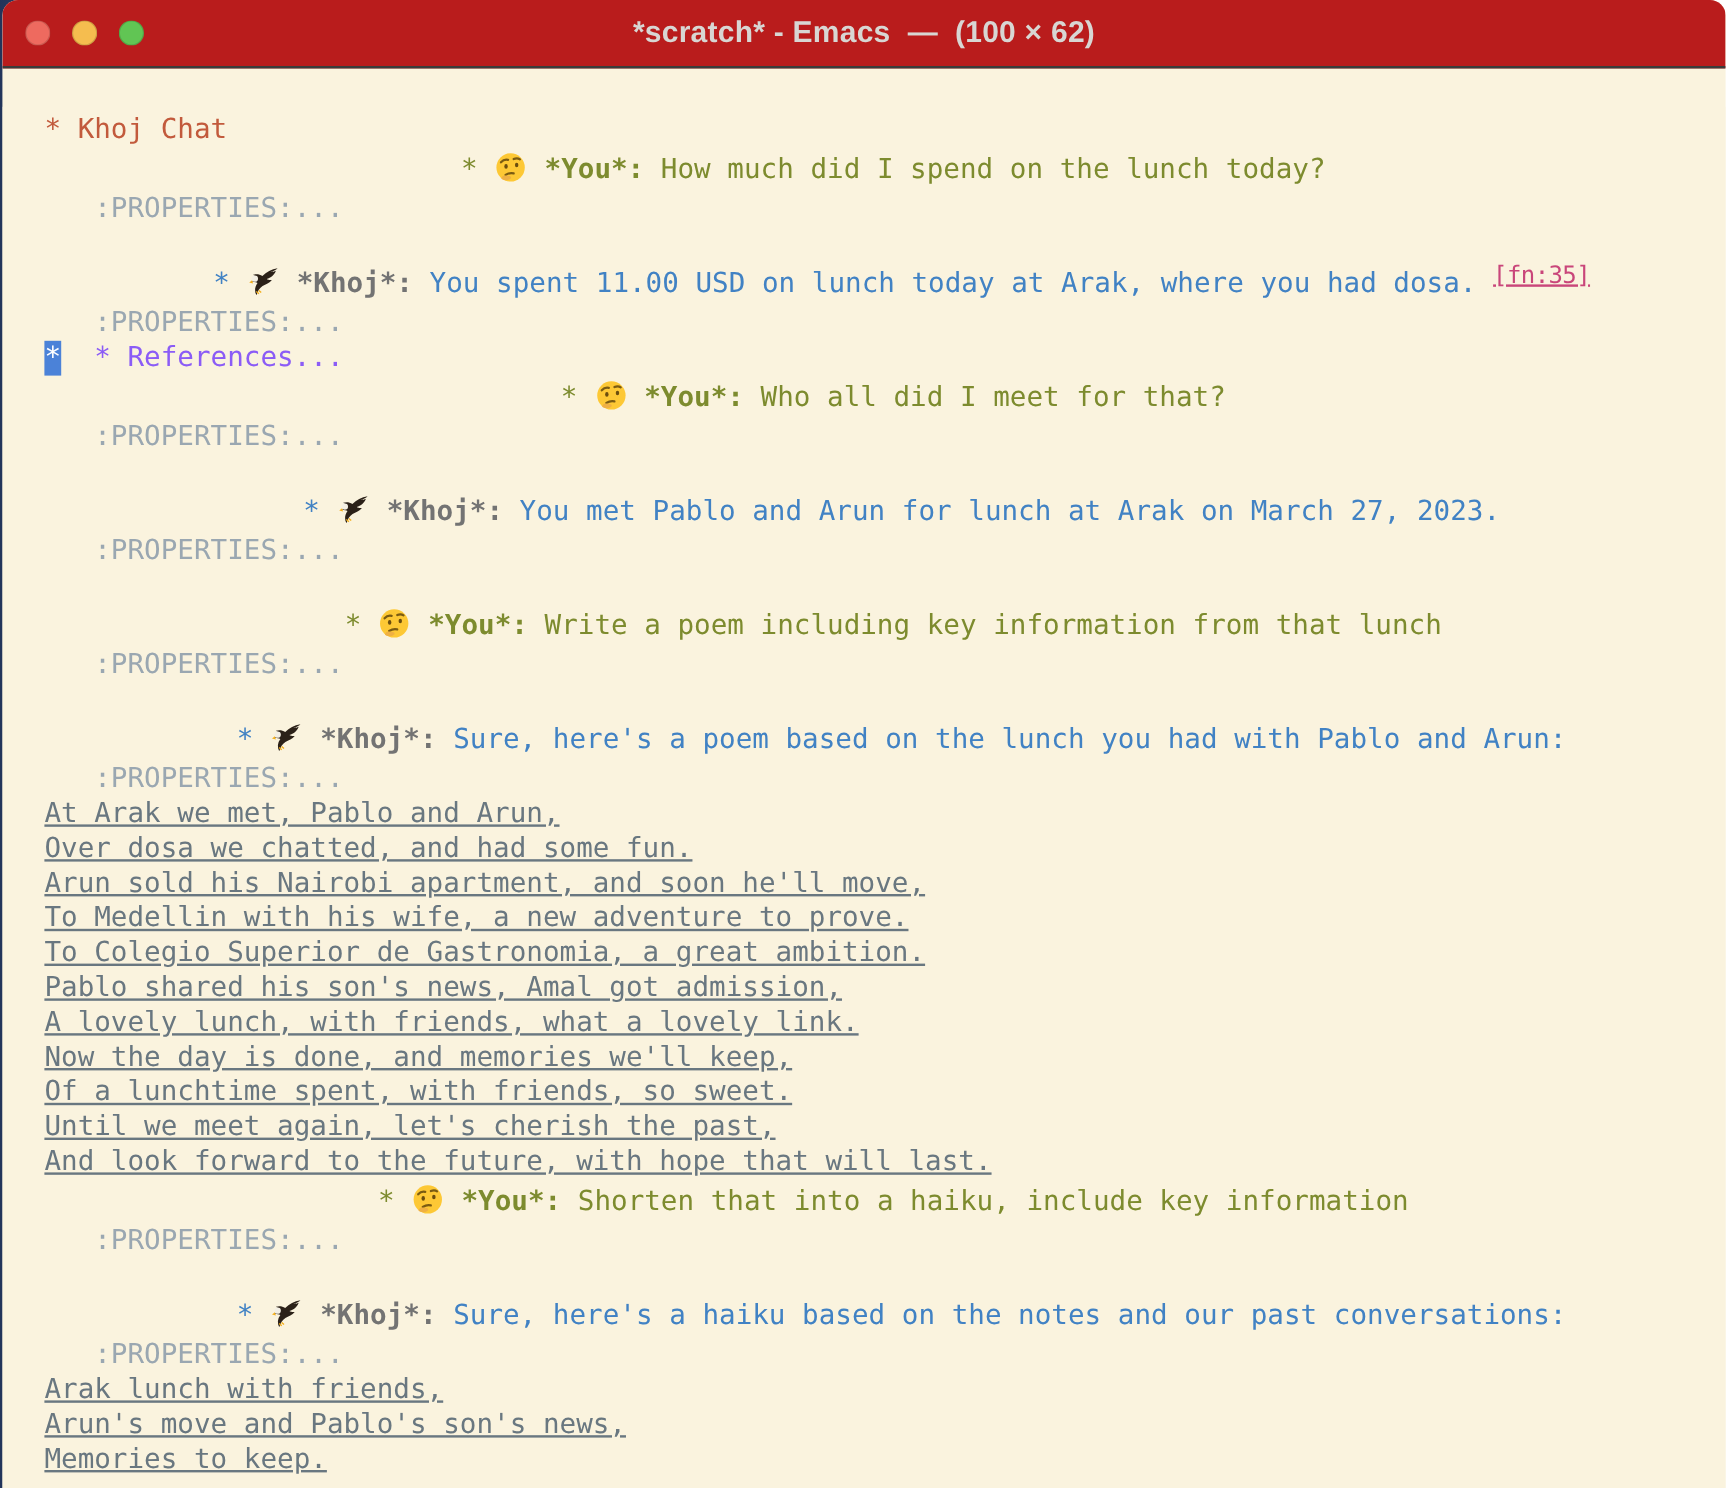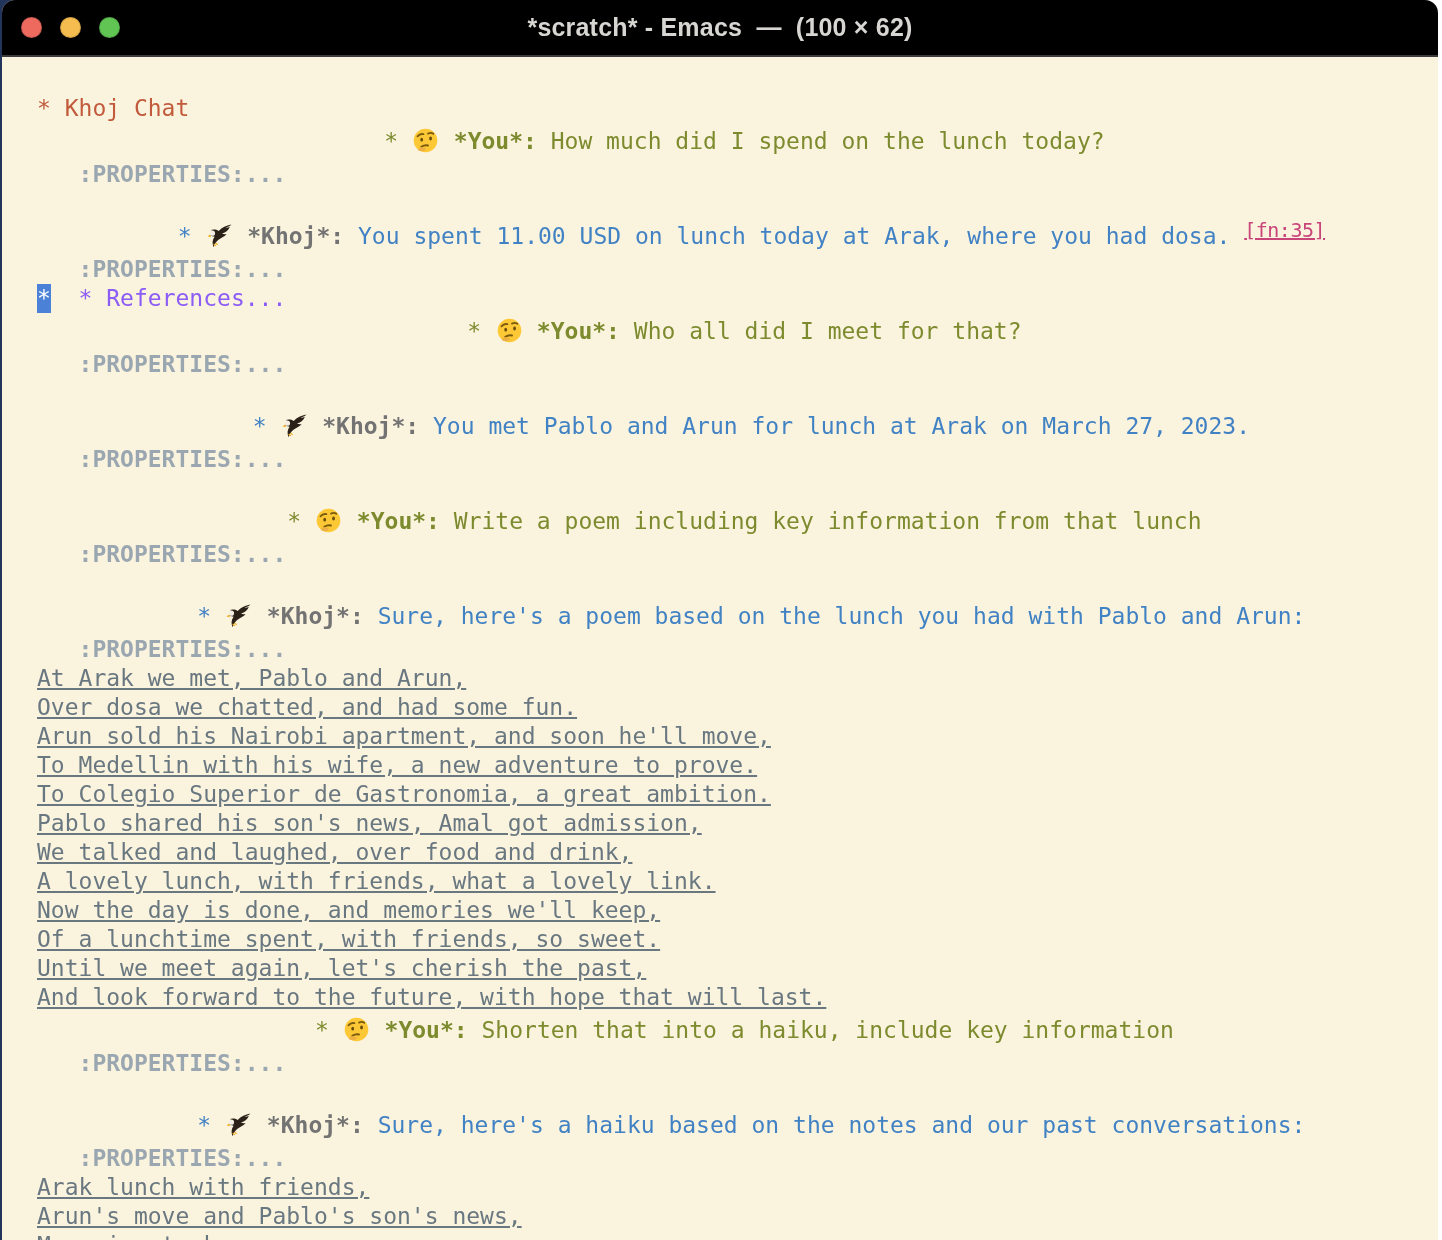--- a/index.html
+++ b/index.html
@@ -8,21 +8,21 @@
     width:1442px; height:1240px; overflow:hidden;
     background: linear-gradient(90deg, #22345a 0%, #8d9ab4 30%, #ffffff 75%);
     font-family: "DejaVu Sans Mono", monospace;
   }
   .window {
     position:absolute; left:2px; right:4px; top:0; bottom:0;
     border-radius:13px 13px 0 0; overflow:hidden;
     background:#faf3de;
   }
   .titlebar {
-    height:57px; background:#000000; border-bottom:2px solid #3b3b3a;
+    height:57px; background:#b91c1c; border-bottom:2px solid #3b3b3a;
     display:flex; align-items:center; justify-content:center; position:relative;
   }
   .lights { position:absolute; left:19px; top:0; height:100%; display:flex; align-items:center; gap:18px; }
   .light { width:21px; height:21px; border-radius:50%; border:1px solid rgba(0,0,0,0.15); padding:0; }
   .light.red    { background:#ee6a5f; }
   .light.yellow { background:#f5bd4f; }
   .light.green  { background:#61c554; }
   .title {
     font-family:"Liberation Sans", sans-serif; font-weight:bold;
     font-size:25px; color:#d8d6d3; white-space:pre; letter-spacing:0.2px;
@@ -31,21 +31,21 @@
     background:#faf3de; height:1181px; padding:5px 0 0 35px;
     font-size:23px; color:#697780; cursor:text;margin-top:32px;
   }
   .line { white-space:pre; height:29px; line-height:29px; }
   .line.tall { height:37px; line-height:37px;text-align:center; }
   .c-heading1 { color:#c25a3c; }
   .c-you      { color:#7d8b2e; }
   .c-you-b    { color:#7d8b2e; font-weight:bold; }
   .c-khoj     { color:#4182c4; }
   .c-khoj-b   { color:#737373; font-weight:bold; }
-  .c-props    { color:#9aa7b1;font-weight:bold; }
+  .c-props    { color:#9aa7b1; }
   .c-refs     { color:#8b5cf6; }
   .c-body     { color:#697780;text-decoration:underline; }
   .c-fn       { color:#c9467a; font-size:20px; text-decoration:underline; position:relative; top:-7px; letter-spacing:-0.5px; cursor:pointer; }
   .c-cursor   { background:#4b82d8; color:#ffffff; display:inline-block; }
   .emoji { display:inline-block; width:28px; text-align:center; }
   .emoji svg { width:27px; height:27px; vertical-align:-5px; }
 </style>
 </head>
 <body>
 
@@ -115,21 +115,20 @@
             <path d="M4.8 14.8l-2.8 2.3 3.8 1z" fill="#f2ae1c"></path>
             <path d="M9 26l2.6 2.2M11.5 25l2.3 2" stroke="#f2ae1c" stroke-width="1.4"></path>
           </svg></span><span class="c-khoj"> </span><span class="c-khoj-b">*Khoj*:</span><span class="c-khoj"> Sure, here's a poem based on the lunch you had with Pablo and Arun:</span></div>
       <div class="line"><span class="c-props">   :PROPERTIES:...</span></div>
       <div class="line"><span class="c-body">At Arak we met, Pablo and Arun,</span></div>
       <div class="line"><span class="c-body">Over dosa we chatted, and had some fun.</span></div>
       <div class="line"><span class="c-body">Arun sold his Nairobi apartment, and soon he'll move,</span></div>
       <div class="line"><span class="c-body">To Medellin with his wife, a new adventure to prove.</span></div>
       <div class="line"><span class="c-body">To Colegio Superior de Gastronomia, a great ambition.</span></div>
       <div class="line"><span class="c-body">Pablo shared his son's news, Amal got admission,</span></div>
-      <div class="line"><span class="c-body">We talked and laughed, over food and drink,</span></div>
       <div class="line"><span class="c-body">A lovely lunch, with friends, what a lovely link.</span></div>
       <div class="line"><span class="c-body">Now the day is done, and memories we'll keep,</span></div>
       <div class="line"><span class="c-body">Of a lunchtime spent, with friends, so sweet.</span></div>
       <div class="line"><span class="c-body">Until we meet again, let's cherish the past,</span></div>
       <div class="line"><span class="c-body">And look forward to the future, with hope that will last.</span></div>
       <div class="line tall"><span class="c-you"> * </span><span class="emoji"><svg viewBox="0 0 32 32">
             <circle cx="16" cy="16" r="14" fill="#fdc835"></circle>
             <path d="M6.5 11q3-3.5 7-2.5" stroke="#7a5b12" stroke-width="2.2" fill="none" stroke-linecap="round"></path>
             <path d="M19 7.8q3.5-1.8 6.2.3" stroke="#7a5b12" stroke-width="2.2" fill="none" stroke-linecap="round"></path>
             <ellipse cx="11.5" cy="15" rx="1.7" ry="2.3" fill="#6b4d0e"></ellipse>

